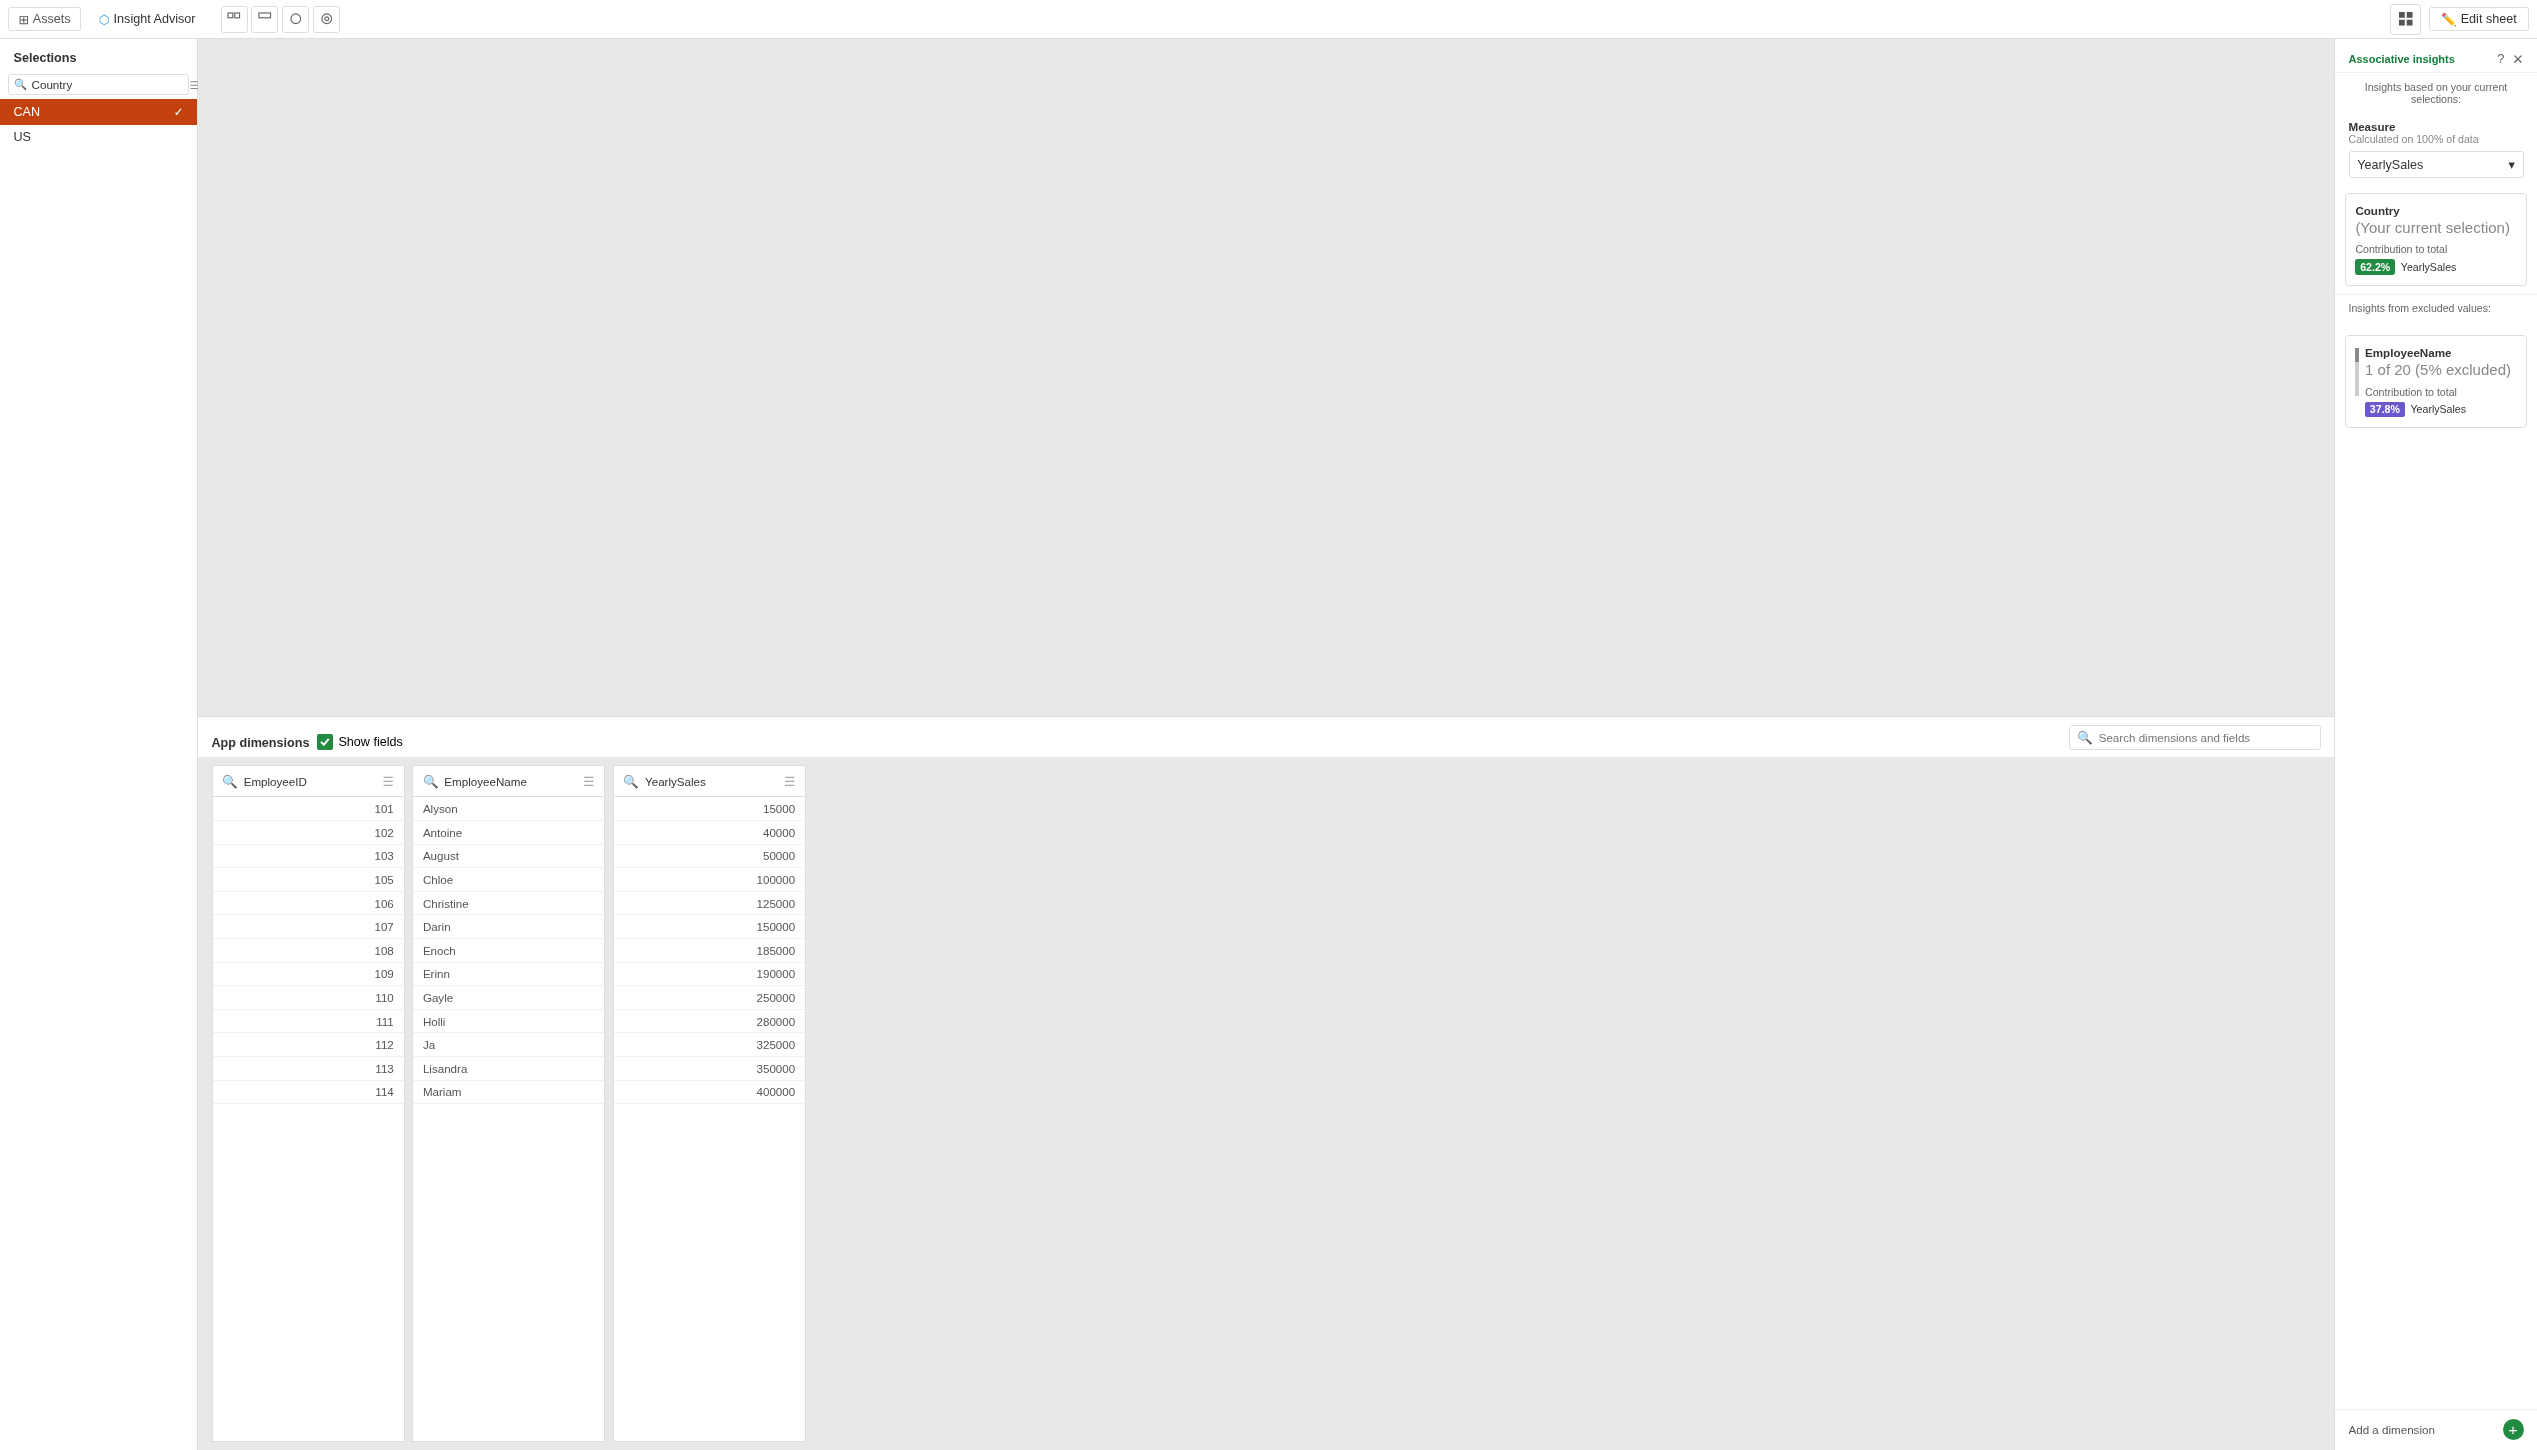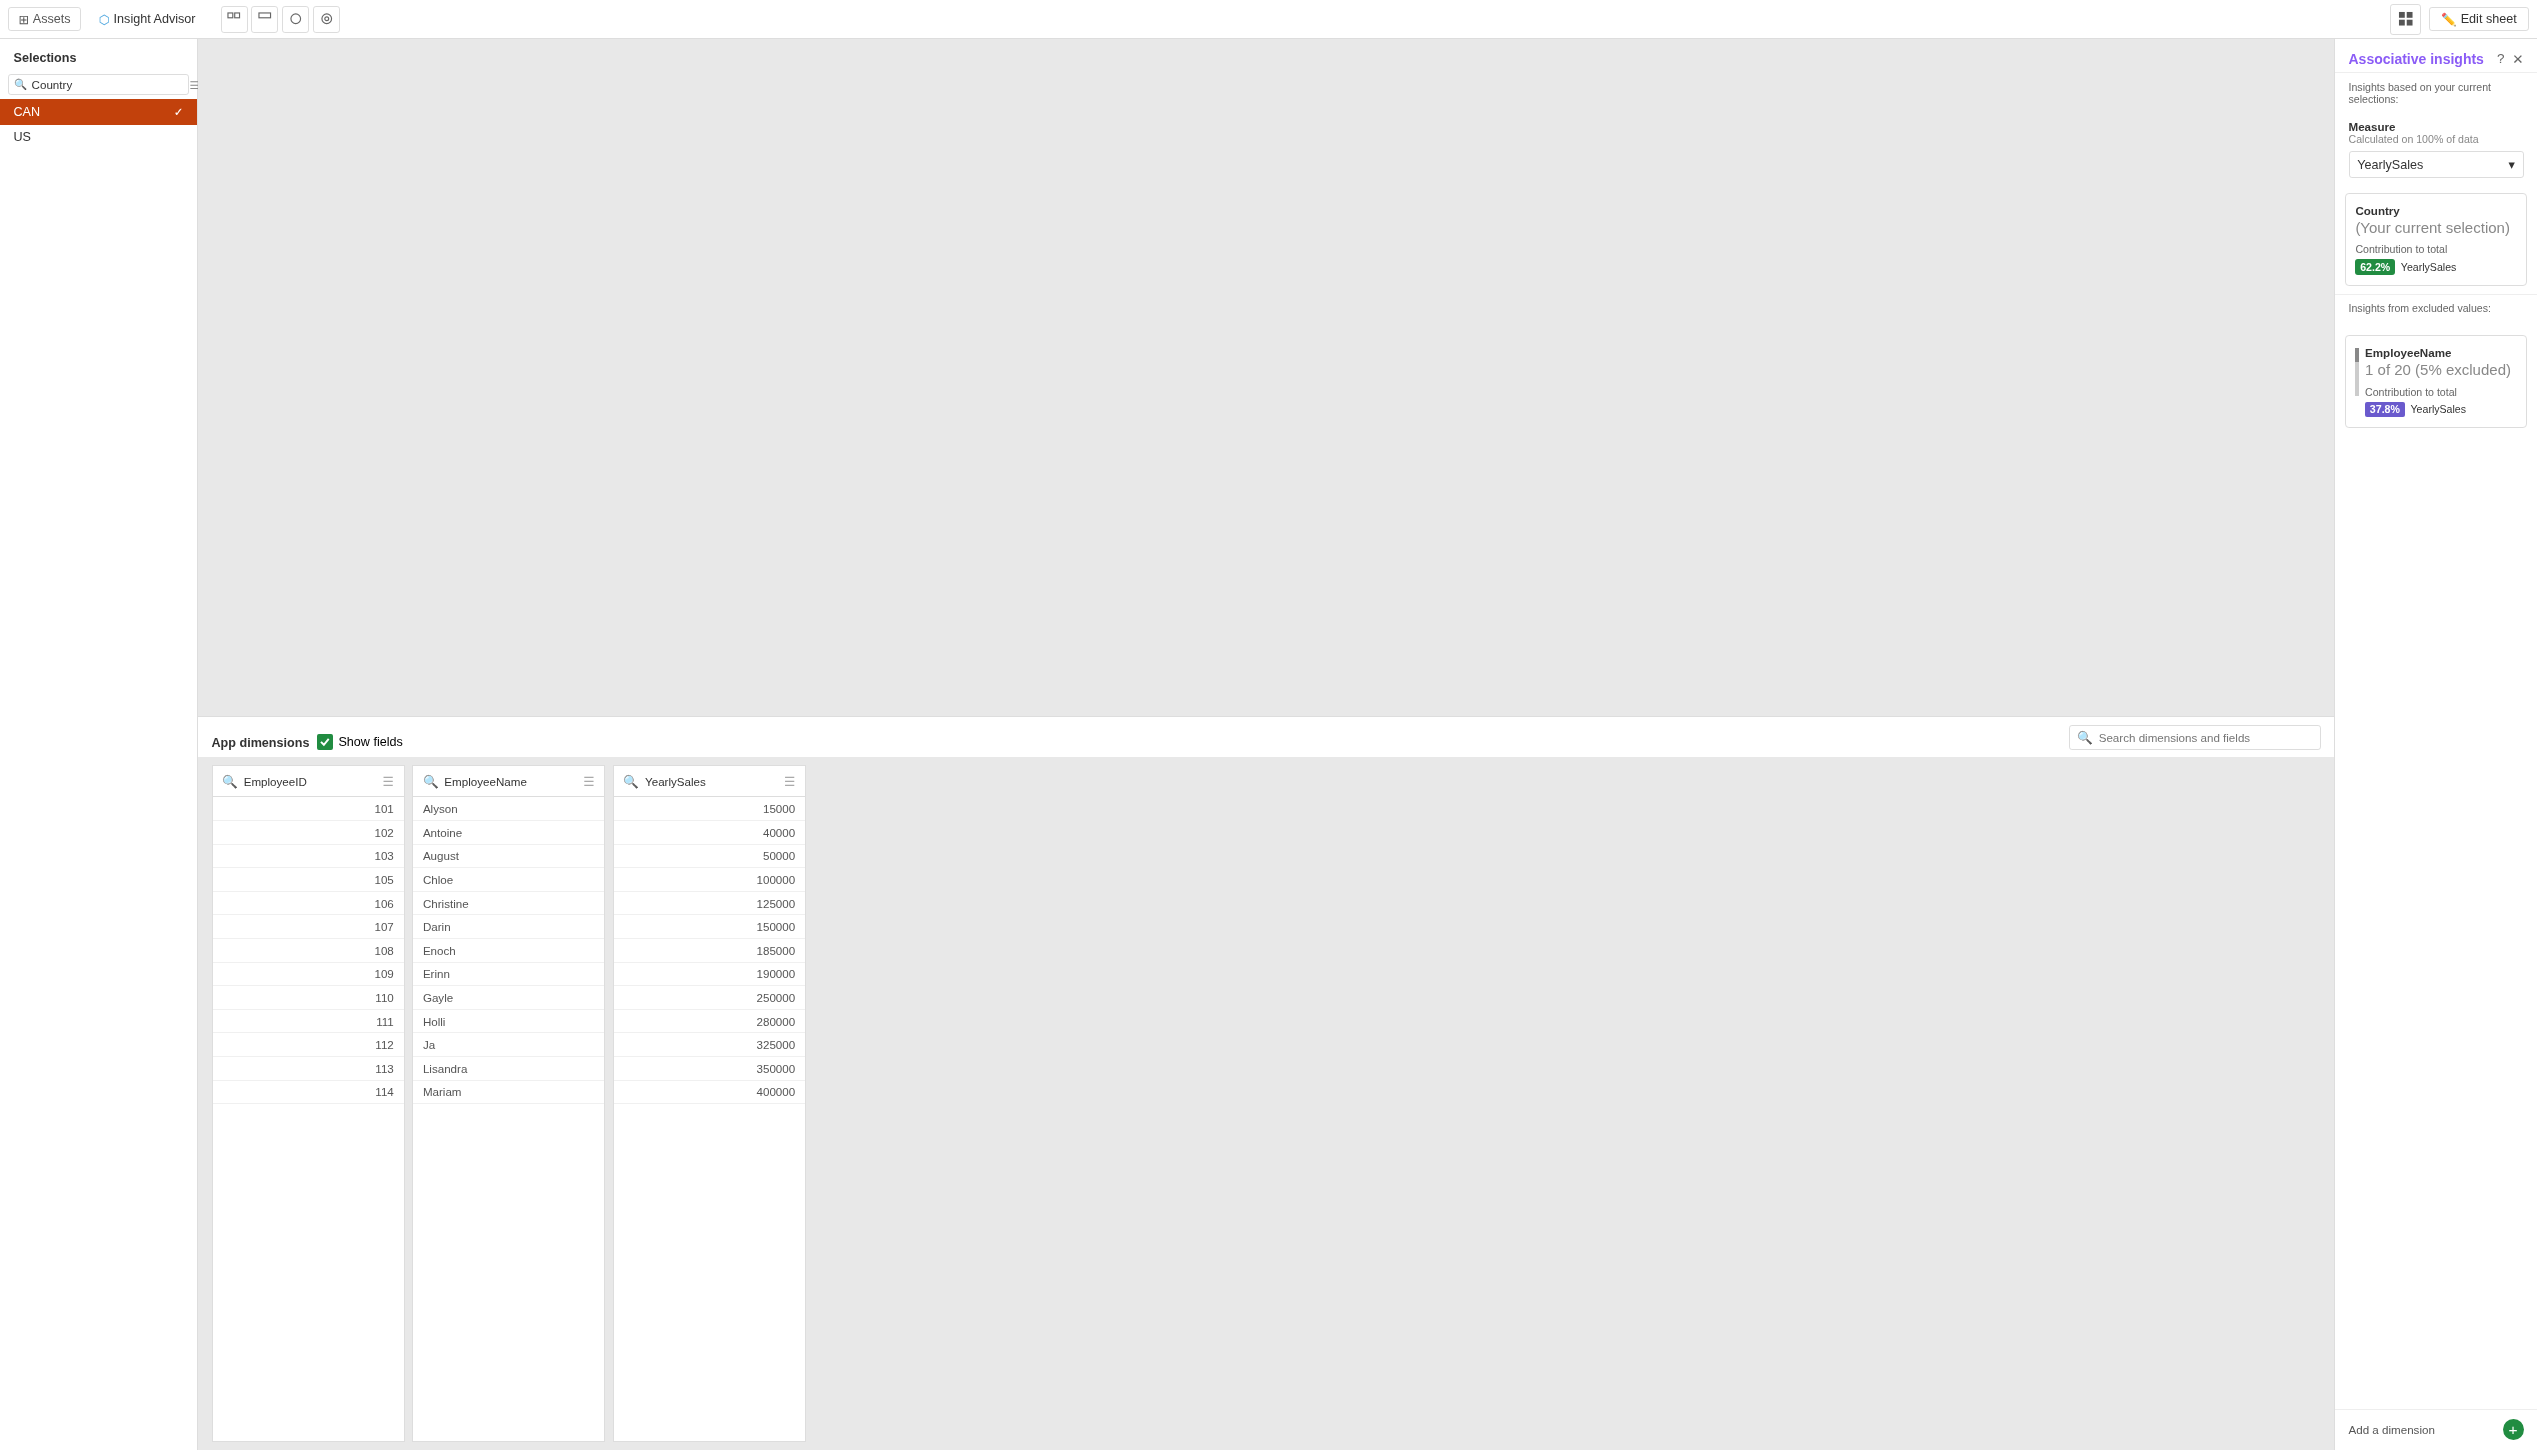--- a/index.html
+++ b/index.html
@@ -115,25 +115,25 @@
 
     
     .right-panel {
       width: 203px; background: #fff; border-left: 1px solid #ddd;
       display: flex; flex-direction: column; flex-shrink: 0; overflow-y: auto;
     }
     .right-panel-header {
       display: flex; align-items: center; justify-content: space-between;
       padding: 11.6px 13.5px 5.8px; border-bottom: 1px solid #eee;
     }
-    .right-panel-title { font-weight: 600; font-size: 14px; color: #8b5cf6; }
+    .right-panel-title { font-weight: 600; font-size: 11px; color: #15803d; }
     .right-panel-icons { display: flex; gap: 7.7px; align-items: center; }
     .icon-btn { cursor: pointer; color: #666; font-size: 13.5px; }
 
-    .insights-subtitle { padding: 7.7px 13.5px; color: #666; font-size: 10.6px; }
+    .insights-subtitle { padding: 7.7px 13.5px; color: #666; font-size: 10.6px; text-align: center; }
 
     .measure-section { padding: 7.7px 13.5px; }
     .measure-label { font-weight: 600; color: #333; font-size: 11.6px; }
     .measure-sub { color: #888; font-size: 10.6px; margin-bottom: 5.8px; }
     .measure-select {
       width: 100%; border: 1px solid #ddd; border-radius: 2.9px;
       padding: 4.8px 7.7px; font-size: 11.6px; color: #333; cursor: pointer;
       display: flex; align-items: center; justify-content: space-between;
       background: #fff;
     }

